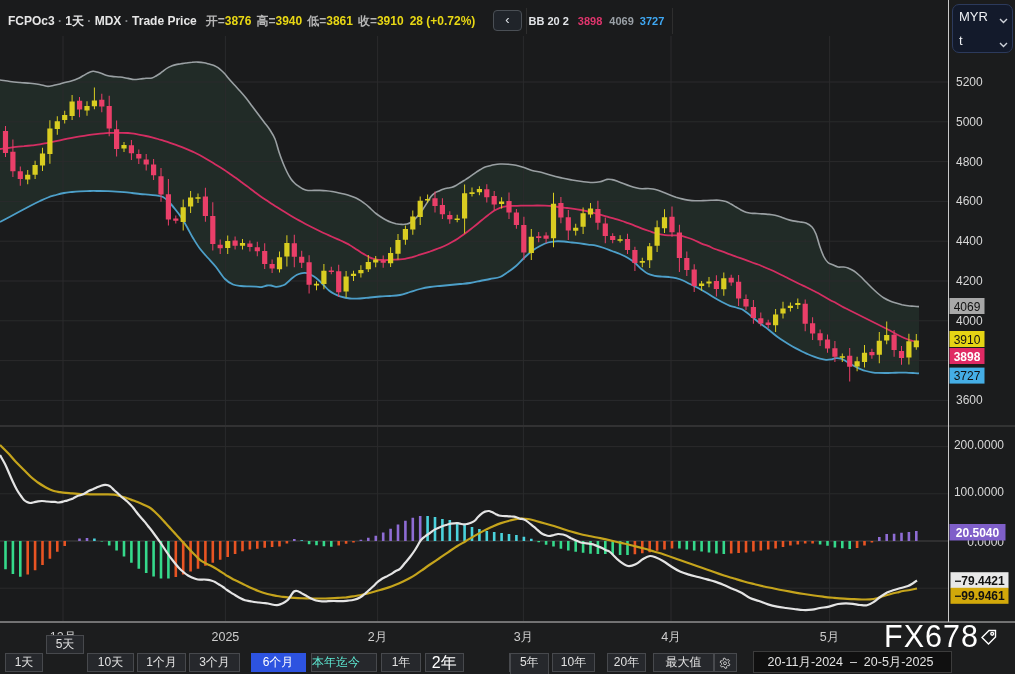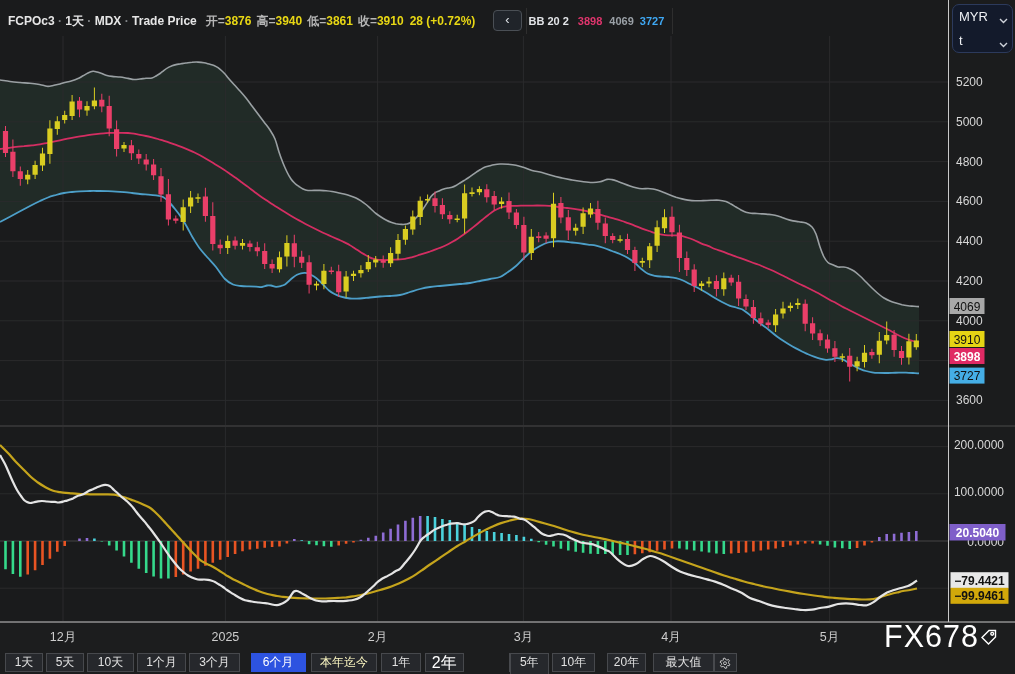--- a/index.html
+++ b/index.html
@@ -95,29 +95,30 @@
       <div style="position:absolute;left:6px;top:4px;font-size:13px;color:#eef0f4;">MYR</div>
       <div style="position:absolute;right:5px;top:6px;width:8px;height:8px;"><svg width="9" height="9" viewBox="0 0 9 9">
           <path d="M1,3 L4.5,6.5 L8,3" stroke="#cfd3da" stroke-width="1.4" fill="none"></path>
         </svg></div>
       <div style="position:absolute;left:6px;top:28px;font-size:13px;color:#eef0f4;">t</div>
       <div style="position:absolute;right:5px;top:30px;width:8px;height:8px;"><svg width="9" height="9" viewBox="0 0 9 9">
           <path d="M1,3 L4.5,6.5 L8,3" stroke="#cfd3da" stroke-width="1.4" fill="none"></path>
         </svg></div>
     </div>
 <div style="position:absolute;left:5.0px;top:653px;width:38.0px;height:19px;background:#26282c;border:1px solid #47494d;color:#e2e2e2;box-sizing:border-box;font-size:12px;text-align:center;line-height:17px;">1天</div>
-    <div style="position:absolute;left:46.0px;top:653px;width:38.0px;height:19px;background:#26282c;border:1px solid #47494d;color:#e2e2e2;box-sizing:border-box;font-size:12px;text-align:center;line-height:17px;">5天</div>
+    <div style="position:absolute;left:46.0px;top:635px;width:38.0px;height:19px;background:#26282c;border:1px solid #47494d;color:#e2e2e2;box-sizing:border-box;font-size:12px;text-align:center;line-height:17px;">5天</div>
     <div style="position:absolute;left:87.0px;top:653px;width:47.0px;height:19px;background:#26282c;border:1px solid #47494d;color:#e2e2e2;box-sizing:border-box;font-size:12px;text-align:center;line-height:17px;">10天</div>
     <div style="position:absolute;left:137.0px;top:653px;width:49.0px;height:19px;background:#26282c;border:1px solid #47494d;color:#e2e2e2;box-sizing:border-box;font-size:12px;text-align:center;line-height:17px;">1个月</div>
     <div style="position:absolute;left:189.0px;top:653px;width:51.0px;height:19px;background:#26282c;border:1px solid #47494d;color:#e2e2e2;box-sizing:border-box;font-size:12px;text-align:center;line-height:17px;">3个月</div>
     <div style="position:absolute;left:250.5px;top:653px;width:55.0px;height:19px;background:#2d53e0;border:1px solid #2d53e0;color:#ffffff;box-sizing:border-box;font-size:12px;text-align:center;line-height:17px;">6个月</div>
-    <div style="position:absolute;left:311.0px;top:653px;width:66.0px;height:19px;background:#26282c;border:1px solid #47494d;color:#fef9c3;box-sizing:border-box;font-size:12px;text-align:center;line-height:17px;">本年迄今</div>
+    <div style="position:absolute;left:311.0px;top:653px;width:66.0px;height:19px;background:#26282c;border:1px solid #47494d;color:#5eead4;box-sizing:border-box;font-size:12px;line-height:17px;">本年迄今</div>
     <div style="position:absolute;left:381.0px;top:653px;width:40.0px;height:19px;background:#26282c;border:1px solid #47494d;color:#e2e2e2;box-sizing:border-box;font-size:12px;text-align:center;line-height:17px;">1年</div>
     <div style="position:absolute;left:424.5px;top:653px;width:39.5px;height:19px;background:#26282c;border:1px solid #47494d;color:#ffffff;box-sizing:border-box;font-size:16px;text-align:center;line-height:17px;">2年</div>
     <div style="position:absolute;left:467.0px;top:653px;width:39.5px;height:19px;background:#26282c;border:1px solid #47494d;color:#e2e2e2;box-sizing:border-box;font-size:12px;text-align:center;line-height:17px;margin-left:42px;">3年</div>
     <div style="position:absolute;left:509.5px;top:653px;width:39.5px;height:37px;background:#26282c;border:1px solid #47494d;color:#e2e2e2;box-sizing:border-box;font-size:12px;text-align:center;line-height:17px;">5年</div>
     <div style="position:absolute;left:552.0px;top:653px;width:43.0px;height:19px;background:#26282c;border:1px solid #47494d;color:#e2e2e2;box-sizing:border-box;font-size:12px;text-align:center;line-height:17px;">10年</div>
     <div style="position:absolute;left:607.0px;top:653px;width:39.0px;height:19px;background:#26282c;border:1px solid #47494d;color:#e2e2e2;box-sizing:border-box;font-size:12px;text-align:center;line-height:17px;">20年</div>
     <div style="position:absolute;left:653.0px;top:653px;width:61.0px;height:19px;background:#26282c;border:1px solid #47494d;color:#e2e2e2;box-sizing:border-box;font-size:12px;text-align:center;line-height:17px;">最大值</div>
     <div style="position:absolute;left:713.5px;top:653px;width:23px;height:19px;background:#26282c;border:1px solid #47494d;box-sizing:border-box;text-align:center;"><svg width="14" height="14" viewBox="0 0 20 20" style="margin-top:2px;">
         <path d="M10 3 L11 5.2 A5 5 0 0 1 12.8 5.9 L15 4.9 L16.4 6.9 L14.8 8.6 A5 5 0 0 1 15 10.5 L17 11.7 L16 14 L13.7 13.6 A5 5 0 0 1 12.3 14.9 L12.5 17.2 L10 17.6 L9 15.5 A5 5 0 0 1 7.2 14.8 L5 15.8 L3.6 13.8 L5.2 12.1 A5 5 0 0 1 5 10.2 L3 9 L4 6.7 L6.3 7.1 A5 5 0 0 1 7.7 5.8 L7.5 3.5 Z" fill="none" stroke="#cfcfcf" stroke-width="1.3"></path>
         <circle cx="10" cy="10.3" r="2.1" fill="none" stroke="#cfcfcf" stroke-width="1.3"></circle>
       </svg></div>
+    <div style="position:absolute;left:752.5px;top:651px;width:199px;height:22px;background:#101010;border:1px solid #3c3c3c;box-sizing:border-box;color:#e3e3e3;font-size:12.5px;text-align:left;line-height:20px;"><span style="margin-left:14px;">20-11月-2024&nbsp; – &nbsp;20-5月-2025</span></div>
 </div>
 </body></html>

